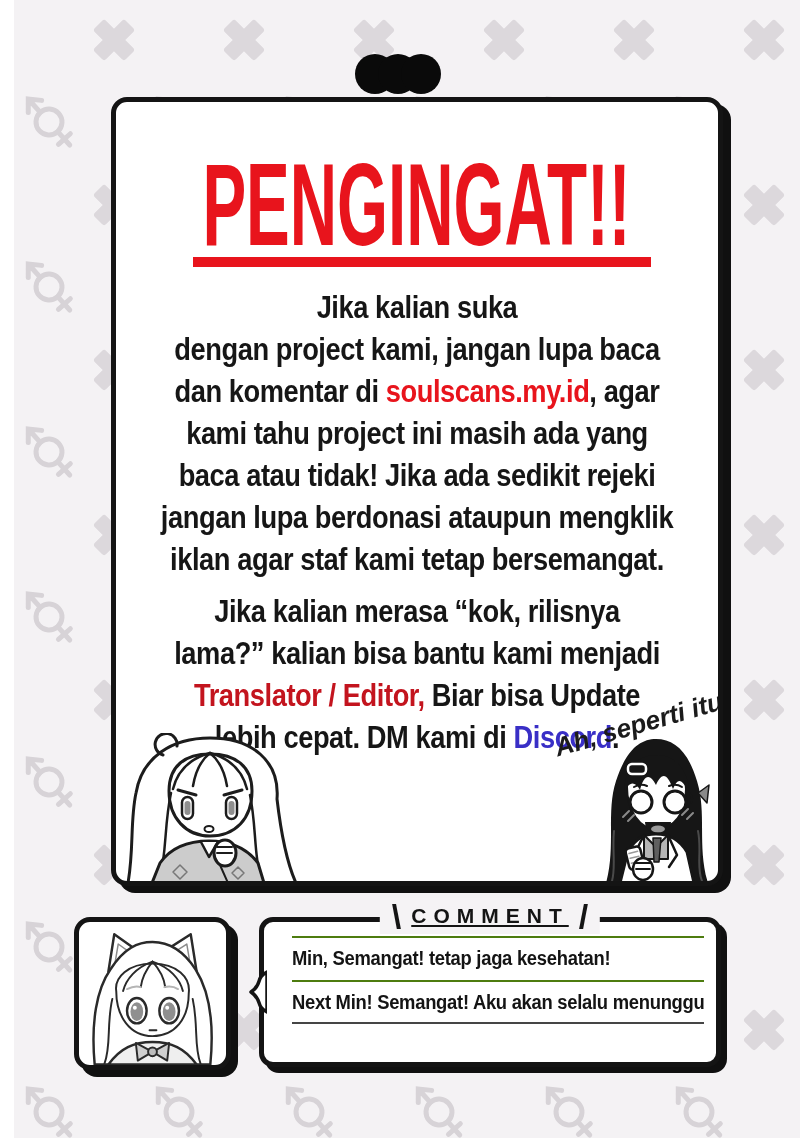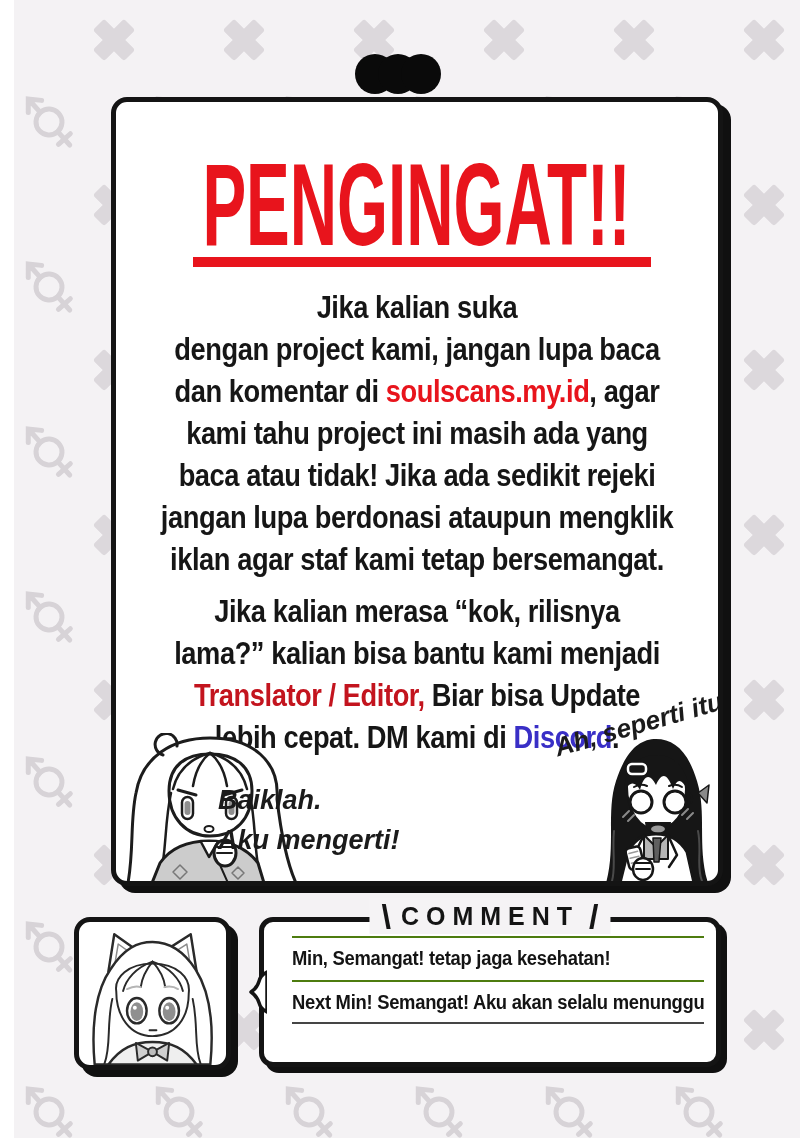--- a/index.html
+++ b/index.html
@@ -28,21 +28,21 @@
   .char-right{position:absolute;right:0px;bottom:-2px;}
   
   .avatar-box{position:absolute;left:60px;top:917px;width:147px;height:143px;background:#ffffff;
         border:5px solid #141414;border-radius:16px;box-shadow:7px 7px 0 #101010;z-index:1;overflow:hidden;}
   .comment-panel{position:absolute;left:245px;top:917px;width:452px;height:140px;background:#ffffff;
         border:5px solid #141414;border-radius:14px;box-shadow:6px 6px 0 #101010;z-index:1;}
   .comment-header{position:absolute;top:-24px;left:50%;transform:translateX(-50%);
         background:#f5f3f5;padding:0 12px;height:36px;line-height:36px;white-space:nowrap;
         display:flex;align-items:center;gap:10px;z-index:2;}
   .hdr-slash{font-size:34px;font-weight:bold;color:#141414;}
-  .hdr-text{font-size:25px;font-weight:bold;letter-spacing:7px;color:#141414;}
+  .hdr-text{font-size:21px;font-weight:bold;letter-spacing:7px;color:#141414;text-decoration:underline;}
   .comment-body{margin:14px 12px 0 28px;}
   .comment-row{height:42px;line-height:40px;border-top:2px solid #4d7c0f;overflow:hidden;}
   .comment-row:last-child{border-bottom:2px solid #454545;height:40px;}
   .comment-row-text{display:inline-block;font-weight:bold;font-size:20px;letter-spacing:-0.3px;color:#141414;
         transform:scaleX(0.92);transform-origin:left center;white-space:nowrap;}
   .panel-notch{position:absolute;left:-17px;top:50%;transform:translateY(-50%);z-index:3;}
   .speech-line{white-space:nowrap;}
 </style>
 </head>
 <body>
@@ -90,24 +90,20 @@
         <div class="rich-line"><span>jangan lupa berdonasi ataupun mengklik</span></div>
         <div class="rich-line"><span>iklan agar staf kami tetap bersemangat.</span></div>
       </div>
     <div class="para para-2">
         <div class="rich-line"><span>Jika kalian merasa “kok, rilisnya</span></div>
         <div class="rich-line"><span>lama?” kalian bisa bantu kami menjadi</span></div>
         <div class="rich-line"><span style="color: rgb(195, 20, 30);">Translator / Editor,</span><span> Biar bisa Update</span></div>
         <div class="rich-line"><span>lebih cepat. DM kami di </span><span style="color: rgb(57, 47, 198);">Discord</span><span>.</span></div>
       </div>
 
-    <div class="speech speech-left">
-        <div class="speech-line"><span class="speech-line-text">Baiklah.</span></div>
-        <div class="speech-line"><span class="speech-line-text">Aku mengerti!</span></div>
-      </div>
     <div class="speech speech-right">Ah, seperti itu.</div>
 
     <svg class="char-left" viewBox="0 0 200 150" width="200" height="150">
       <g stroke="#1c1c1c" stroke-width="3" fill="#ffffff" stroke-linejoin="round" stroke-linecap="round">
         <path d="M14,150 C20,116 16,88 22,60 C28,24 58,5 96,5 C138,5 166,28 163,66 C167,100 172,128 182,150 Z"></path>
         <path d="M49,22 a11,11 0 1 1 14,-9" fill="none"></path>
         <path d="M55,58 C55,32 72,21 96,21 C121,21 138,33 138,58 C138,86 121,103 96,103 C72,103 55,85 55,58 Z"></path>
         <g fill="none" stroke-width="2.5">
           <path d="M96,20 C74,26 63,40 59,56"></path>
           <path d="M96,20 C86,28 81,41 79,53"></path>

